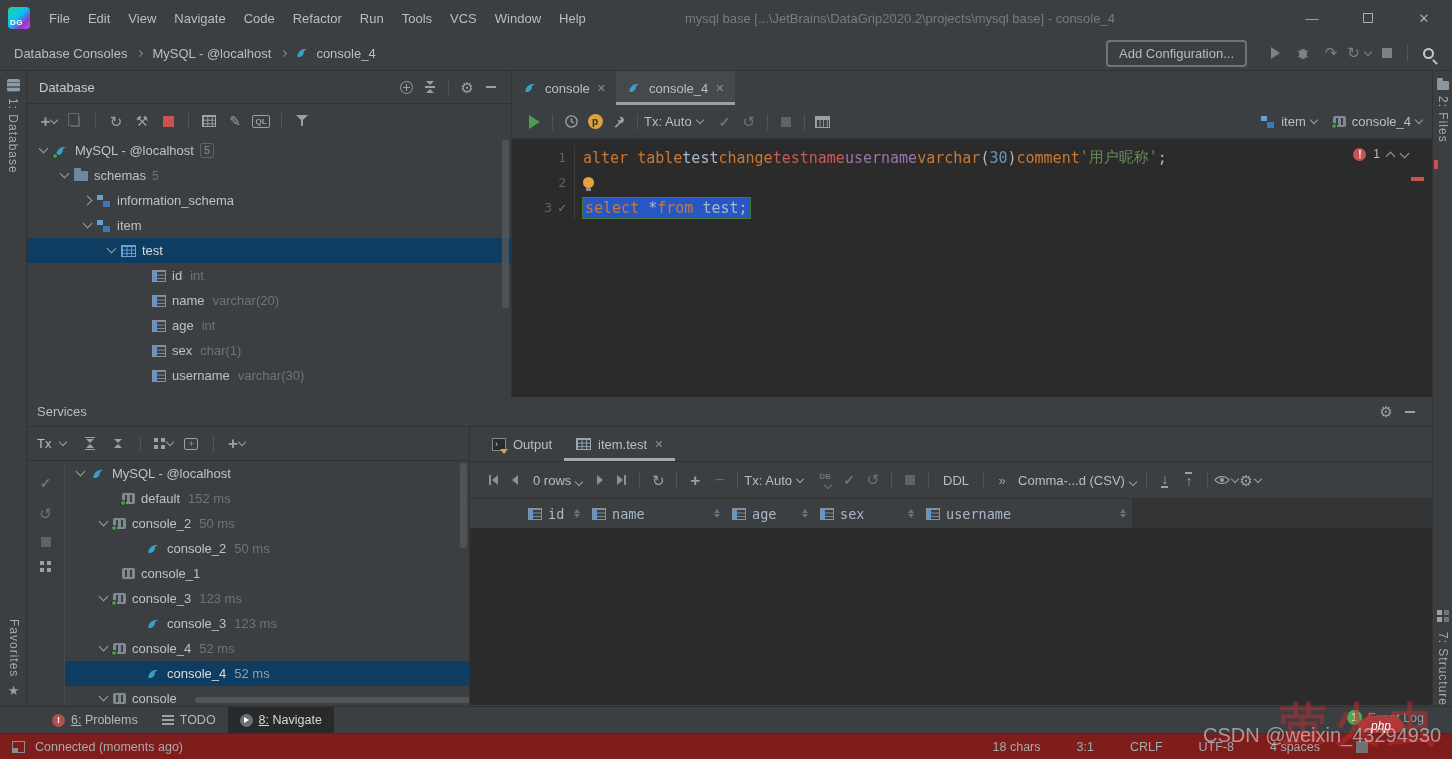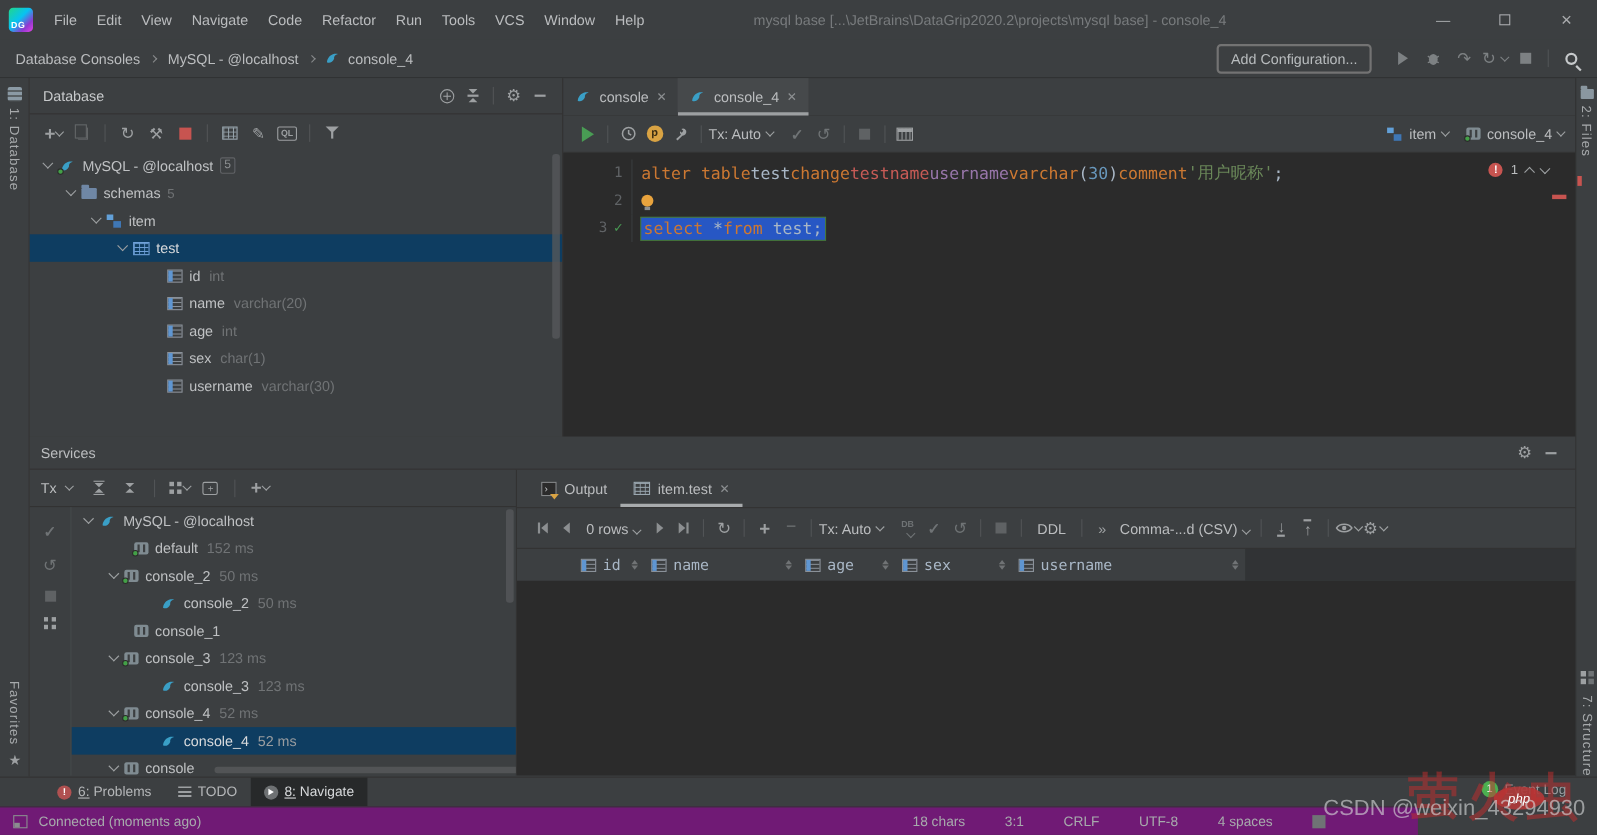--- a/index.html
+++ b/index.html
@@ -173,21 +173,21 @@
   .bottom-tabs{top:706px;left:0;width:1452px;height:27px;border-top:1px solid #323232;background:#3c3f41;display:flex;align-items:center;padding-left:40px}
   .bt-tab{height:27px;display:flex;align-items:center;gap:6px;padding:0 12px;color:#b4b6b8;font-size:12.5px}
   .bt-tab.active{background:#27292a;color:#d6d8da}
   .bt-tab .lbl::first-letter{text-decoration:underline}
   .prob-ic{width:13px;height:13px;border-radius:50%;background:#b05151;color:#fff;font-size:9px;font-weight:bold;display:flex;align-items:center;justify-content:center}
   .todo-ic{width:12px;height:10px;background:repeating-linear-gradient(#9da0a2 0 1.6px,transparent 1.6px 4px)}
   .serv-ic{width:13px;height:13px;border-radius:50%;background:#6e7173;display:flex;align-items:center;justify-content:center}
   .serv-ic i{width:0;height:0;border-top:3.5px solid transparent;border-bottom:3.5px solid transparent;border-left:5px solid #fff;margin-left:1px}
   .evlog{position:absolute;right:28px;top:3px;display:flex;align-items:center;gap:6px;color:#9a9da0;font-size:12.5px}
   .notif{width:15px;height:15px;border-radius:50%;background:#4caf50;color:#fff;font-size:10px;display:flex;align-items:center;justify-content:center}
-  .statusbar{top:733px;left:0;width:1289px;height:26px;border-top:1px solid #323232;background:#701a75;display:flex;align-items:center;padding:0 12px;color:#a7aaac;font-size:12.5px}
+  .statusbar{top:733px;left:0;width:1452px;height:26px;border-top:1px solid #323232;background:#7f1d1d;display:flex;align-items:center;padding:0 12px;color:#a7aaac;font-size:12.5px}
   .sb-winic{width:13px;height:12px;border:1.4px solid #8a8d8f;position:relative;margin-right:10px}
   .sb-winic::before{content:"";position:absolute;left:0;bottom:0;width:5px;height:4px;background:#8a8d8f}
   .sb-right{margin-left:auto;display:flex;align-items:center;gap:36px;padding-right:72px}
   .sb-box{width:12px;height:12px;background:#6f7375}
   
   .wm-red{position:absolute;left:1280px;top:694px;font-size:46px;font-weight:bold;color:rgba(195,45,45,.5);letter-spacing:8px;white-space:nowrap;pointer-events:none}
   .wm-csdn{position:absolute;left:1203px;top:724px;font-size:20px;color:rgba(214,216,218,.62);white-space:nowrap;pointer-events:none}
   .php-oval{position:absolute;right:48px;top:8px;width:46px;height:21px;border-radius:50%;background:rgba(176,58,58,.92);color:#fff;font-style:italic;font-weight:normal;font-size:12px;display:flex;align-items:center;justify-content:center}
 </style>
 </head>
@@ -347,20 +347,25 @@
             <i class="dot"></i>
           </span>
         <span class="lbl">MySQL - @localhost</span>
         <span class="badge-box">5</span>
       </div>
       <div class="trow ind1">
         <span class="chev down"></span>
         <span class="folder-ic"></span>
         <span class="lbl">schemas</span>
         <span class="cnt">5</span>
+      </div>
+      <div class="trow ind2">
+        <span class="chev right"></span>
+        <span class="schema-ic"></span>
+        <span class="lbl">information_schema</span>
       </div>
       <div class="trow ind2">
         <span class="chev down"></span>
         <span class="schema-ic"></span>
         <span class="lbl">item</span>
       </div>
       <div class="trow ind3 sel">
         <span class="chev down"></span>
         <span class="table-ic"></span>
         <span class="lbl" style="color:#d8dadc">test</span>

